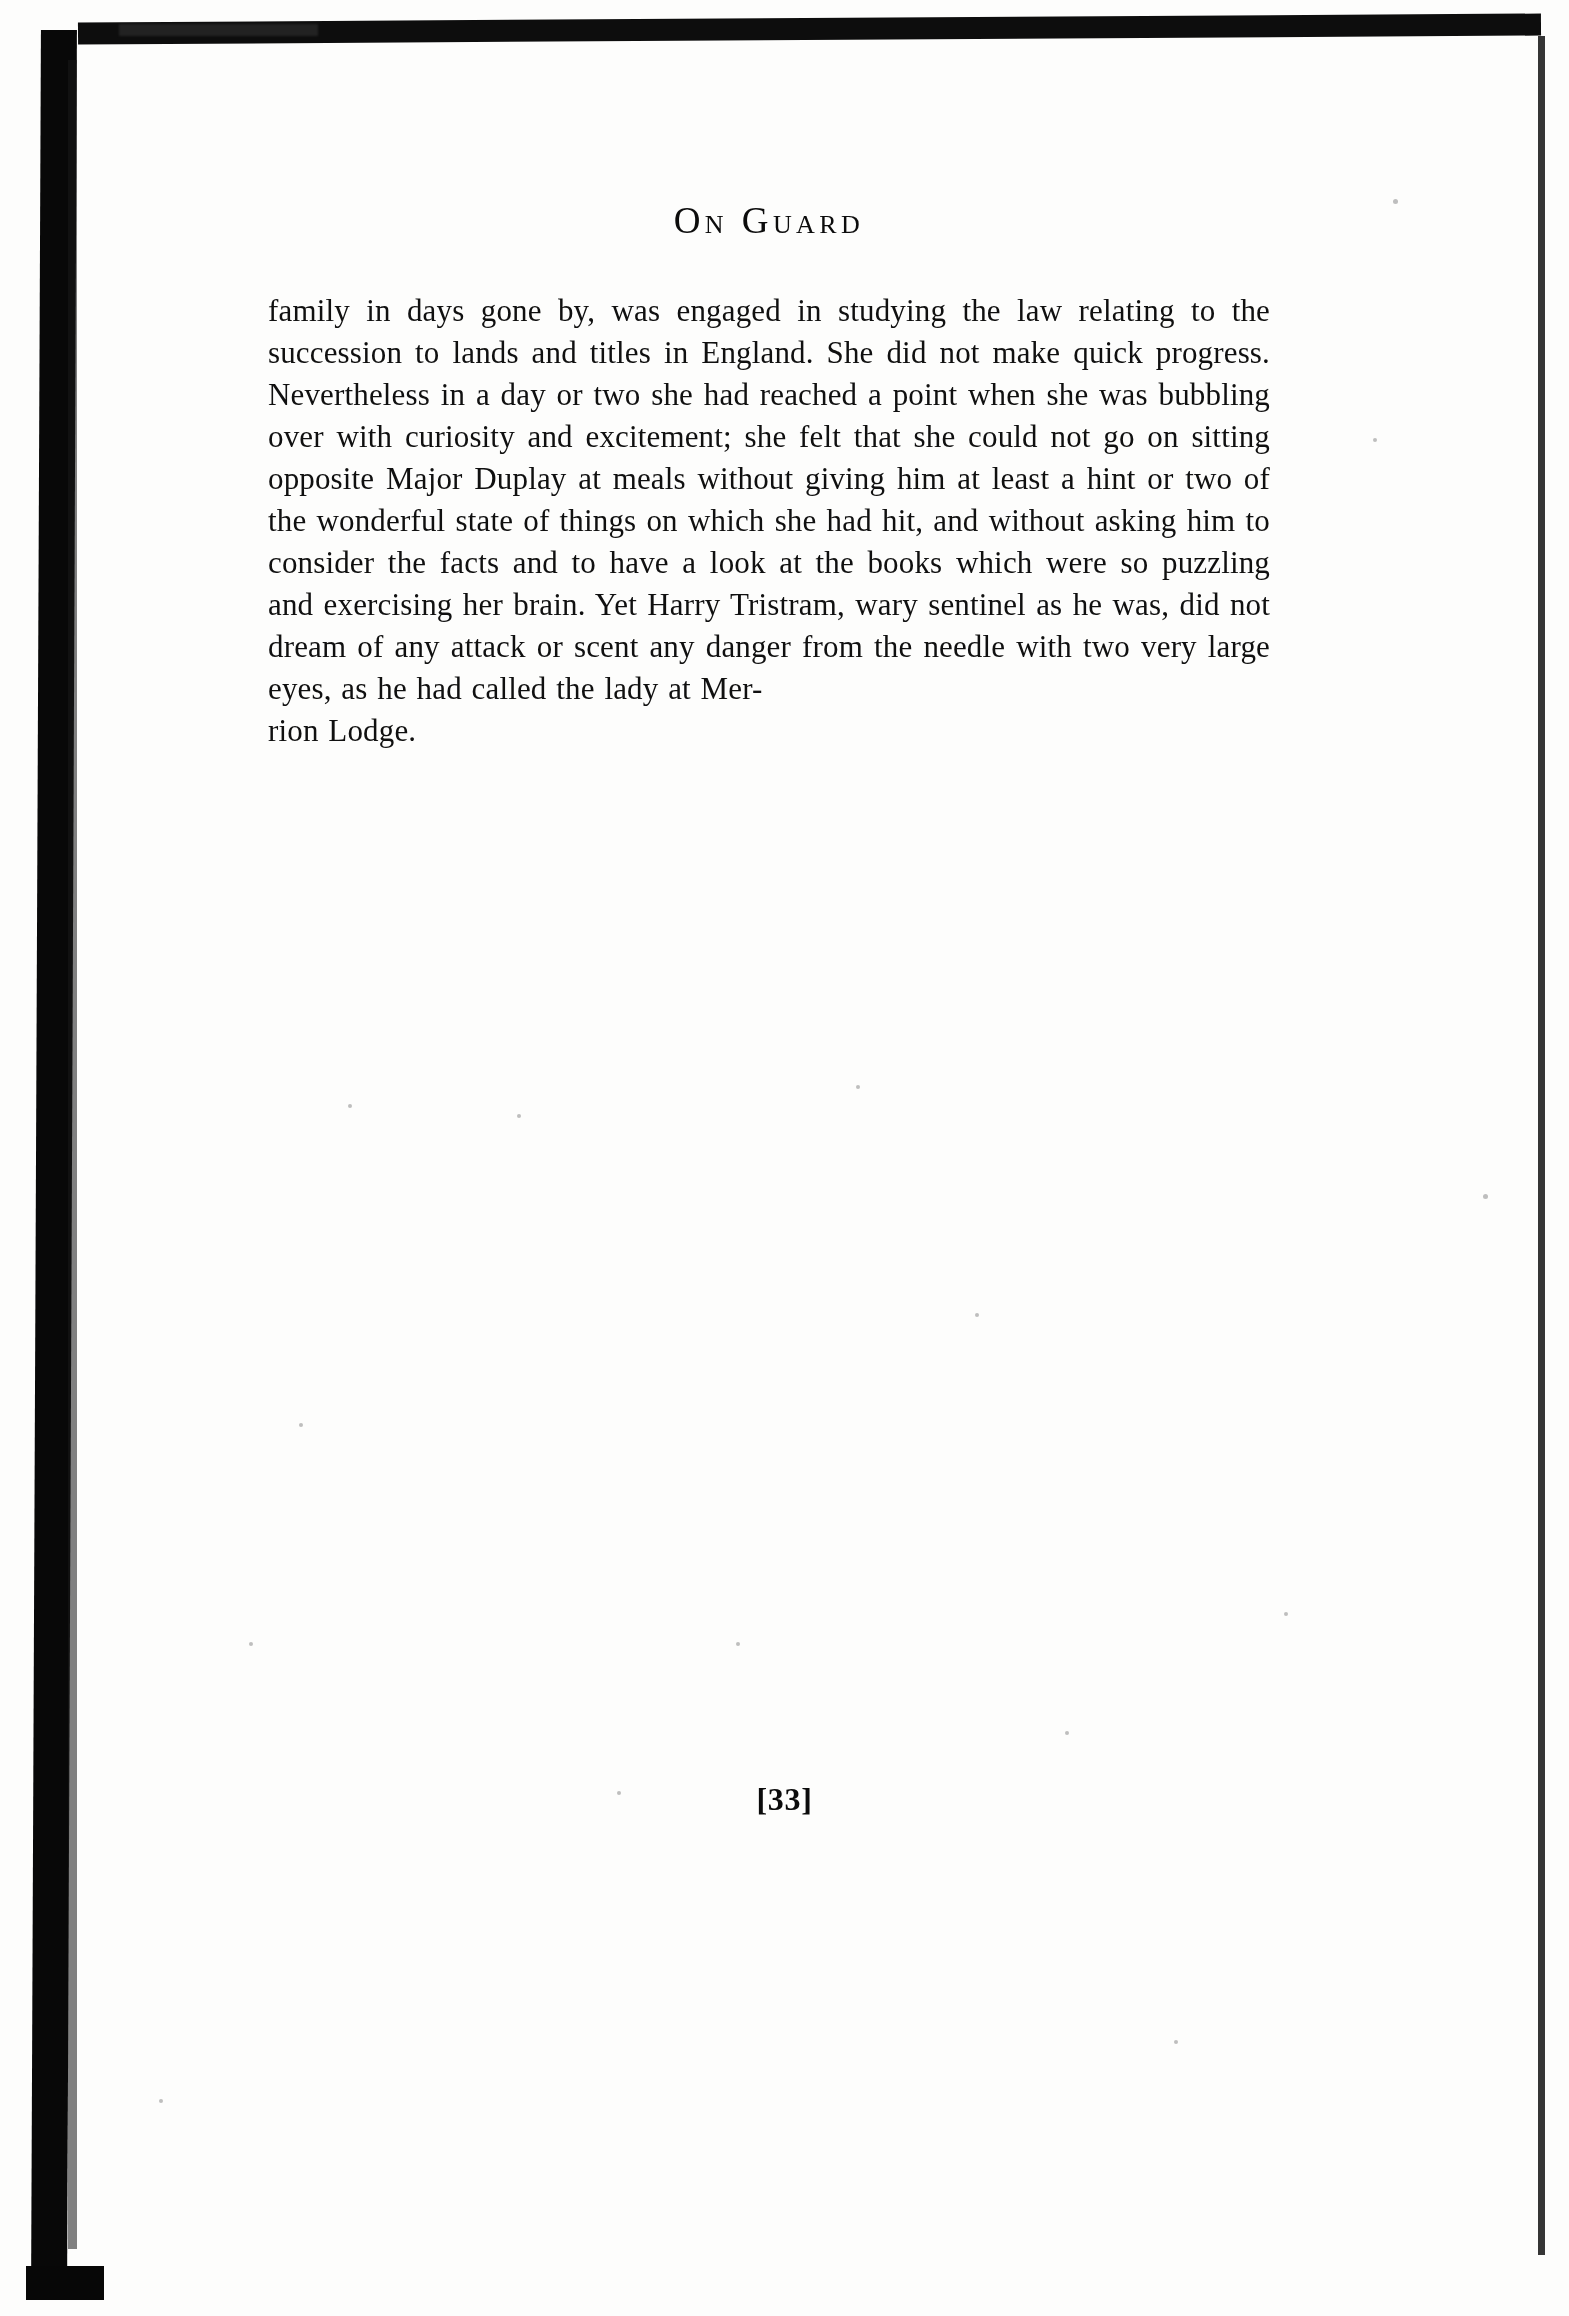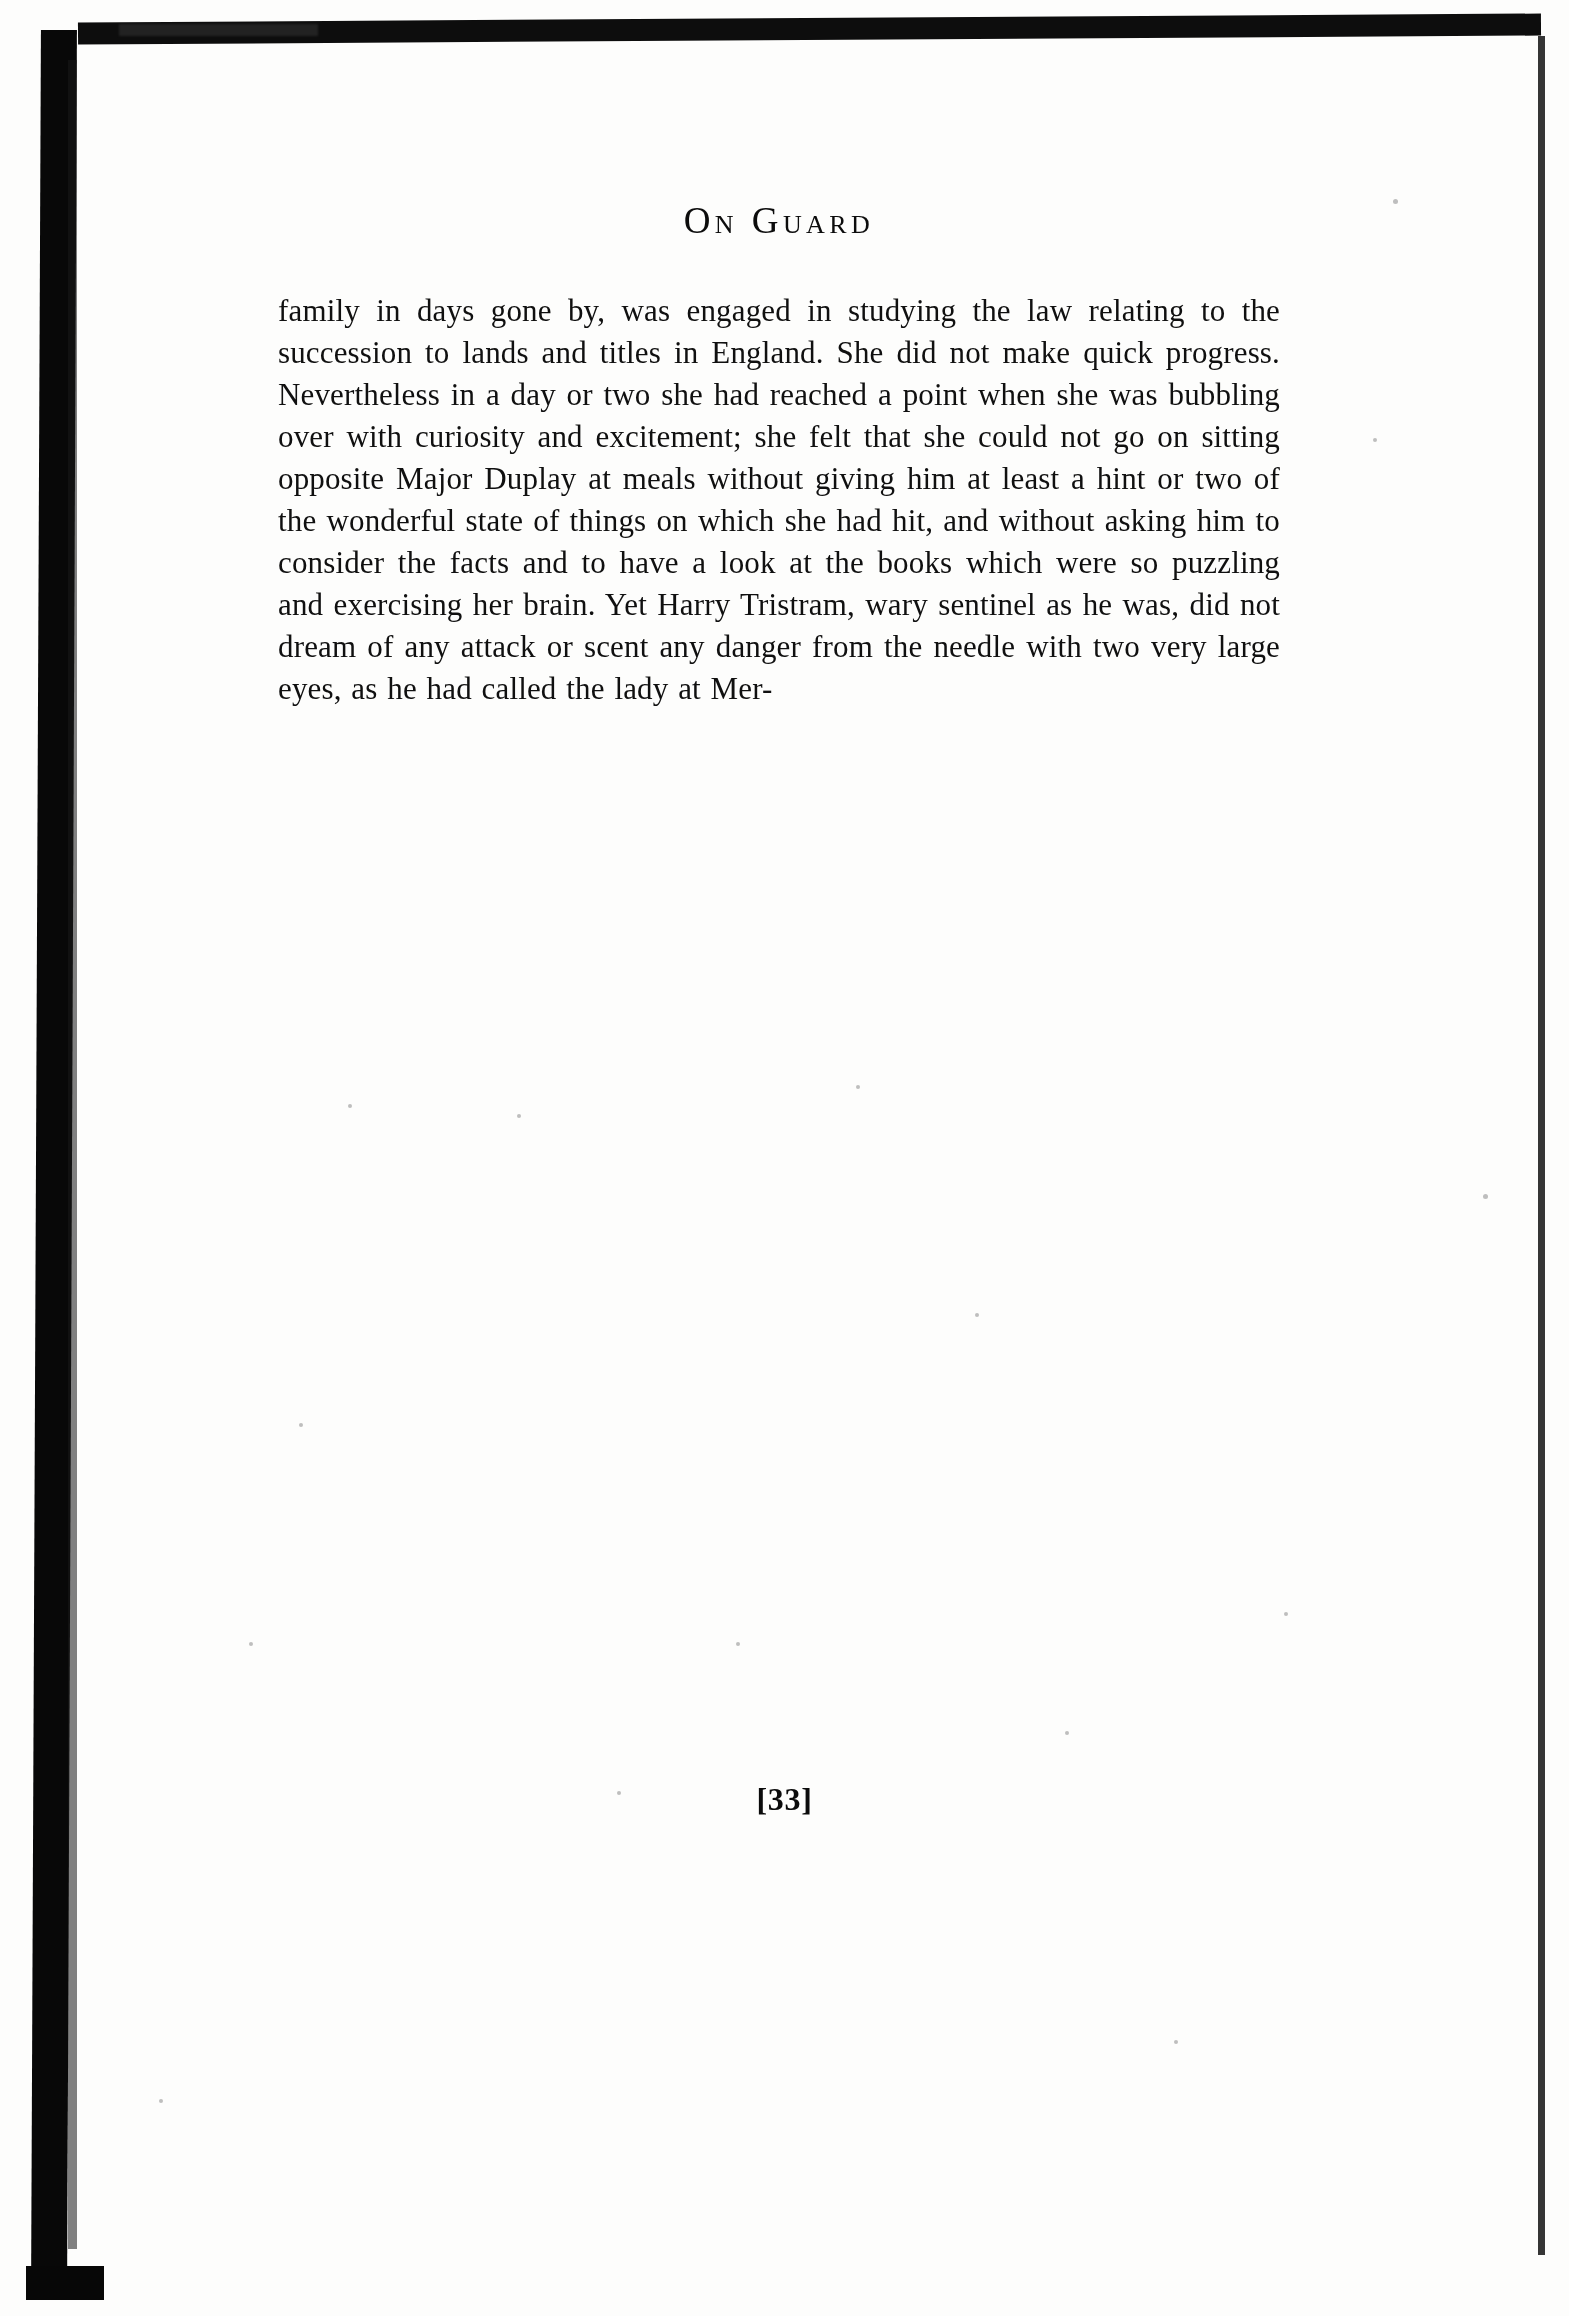--- a/index.html
+++ b/index.html
@@ -83,21 +83,21 @@
     top: 36px;
     width: 26px;
     height: 70px;
     background: #0a0a0a;
     clip-path: polygon(0 0, 100% 0, 62% 100%, 22% 100%);
   }
 
   
   .content {
     position: absolute;
-    left: 274px;
+    left: 264px;
     top: 199px;
     width: 1010px;
   }
   .running-head {
     text-align: center;
     font-variant: small-caps;
     letter-spacing: 0.12em;
     font-size: 37px;
     color: #0c0c0c;
     margin: 0 0 48px 0;
@@ -149,20 +149,21 @@
   <div class="edge-left"></div>
   <div class="edge-left-inner"></div>
   <div class="edge-left-foot"></div>
   <div class="edge-right"></div>
 
   <div class="content">
     <h1 class="running-head">On Guard</h1>
 
     <p class="body-text">
       <span>family in days gone by, was engaged in studying the law relating to the succession to lands and titles in England.  She did not make quick progress.   Nevertheless in a day or two she had reached a point when she was bubbling over with curiosity and excitement; she felt that she could not go on sitting opposite Major Duplay at meals without giving him at least a hint or two of the wonderful state of things on which she had hit, and without asking him to consider the facts and to have a look at the books which were so puzzling and exercising her brain.   Yet Harry Tristram, wary sentinel as he was, did not dream of any attack or scent any danger from the needle with two very large eyes, as he had called the lady at Mer-</span>
+      <span class="last-line">rion Lodge.</span>
     </p>
   </div>
 
   <div class="folio">[33]</div>
 
   <div class="speck" style="left:1393px;top:199px;width:5px;height:5px;"></div>
   <div class="speck" style="left:1373px;top:438px;width:4px;height:4px;"></div>
   <div class="speck" style="left:1483px;top:1194px;width:5px;height:5px;"></div>
   <div class="speck" style="left:348px;top:1104px;width:4px;height:4px;"></div>
   <div class="speck" style="left:517px;top:1114px;width:4px;height:4px;"></div>

